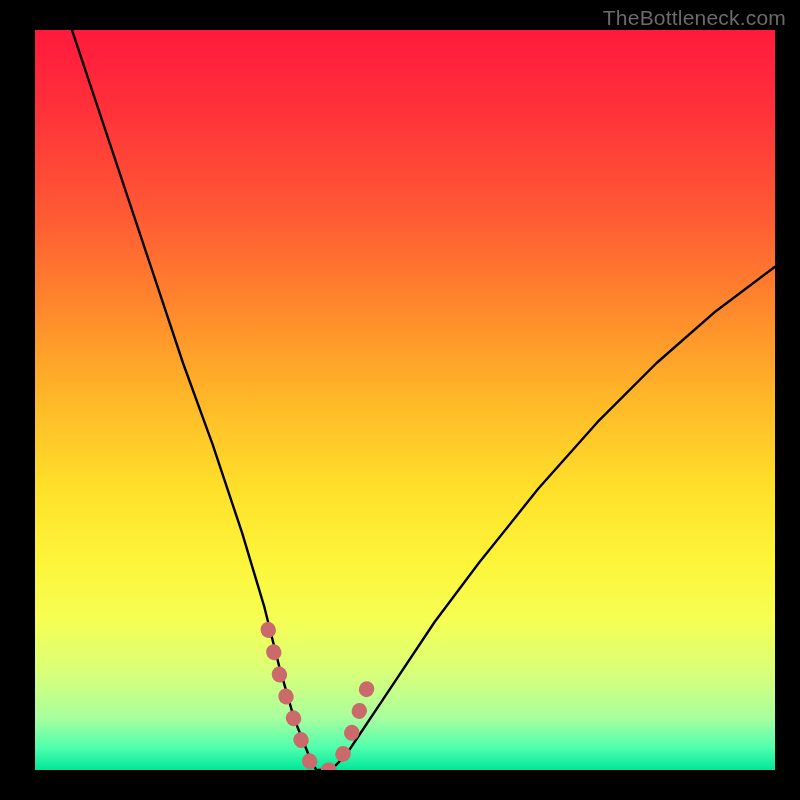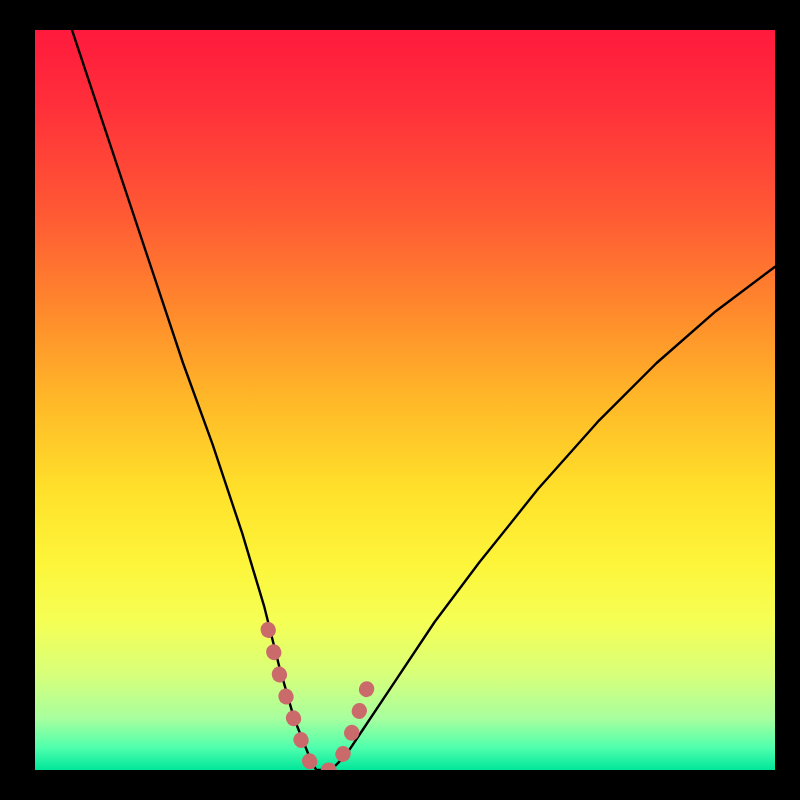--- a/index.html
+++ b/index.html
@@ -62,13 +62,14 @@
   <div class="plot">
     <svg width="740" height="740" viewBox="0 0 740 740">
       <g id="curve-group">
           <path d="M37.00 0.00 L59.20 66.60 L88.80 155.40 L118.40 244.20 L148.00 333.00 L177.60 414.40 L207.20 503.20 L229.40 577.20 L244.20 636.40 L259.00 688.20 L273.80 725.20 L281.20 740.00 L296.00 740.00 L310.80 725.20 L325.60 703.00 L355.20 658.60 L399.60 592.00 L444.00 532.80 L503.20 458.80 L562.40 392.20 L621.60 333.00 L680.80 281.20 L740.00 236.80" fill="none" stroke="#000000" stroke-width="2.4" stroke-linecap="round" stroke-linejoin="round"></path>
         </g>
       <g id="marker-group">
           <path d="M233.10 599.40 L244.20 643.80 L253.08 673.40 L261.22 695.60 L268.62 717.80 L275.28 732.60 L282.68 740.00 L290.08 740.00 L297.48 740.00 L303.40 732.60 L309.32 721.50 L315.24 706.70 L321.90 688.20 L329.30 666.00 L336.70 643.80" fill="none" stroke="#cb6a6a" stroke-width="15" stroke-linecap="round" stroke-linejoin="round" stroke-dasharray="1 22"></path>
         </g>
     </svg>
   </div>
+  <div class="watermark">TheBottleneck.com</div>
 </div>
 
 </body></html>

